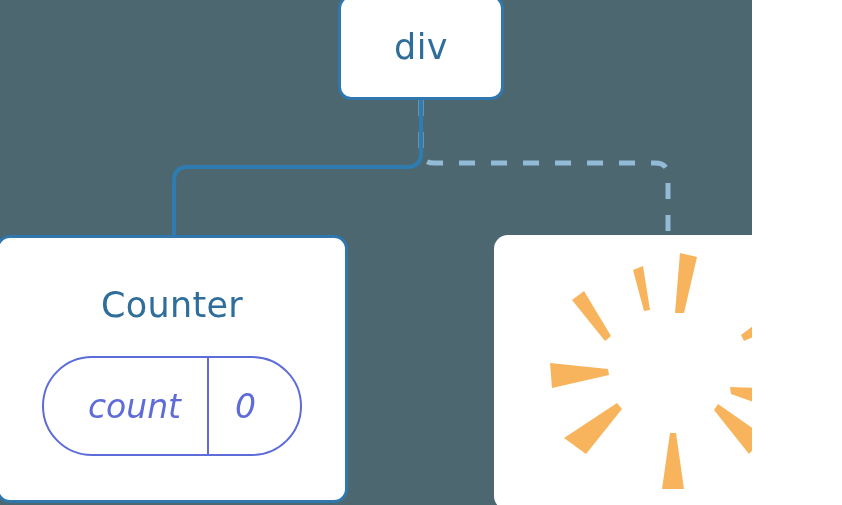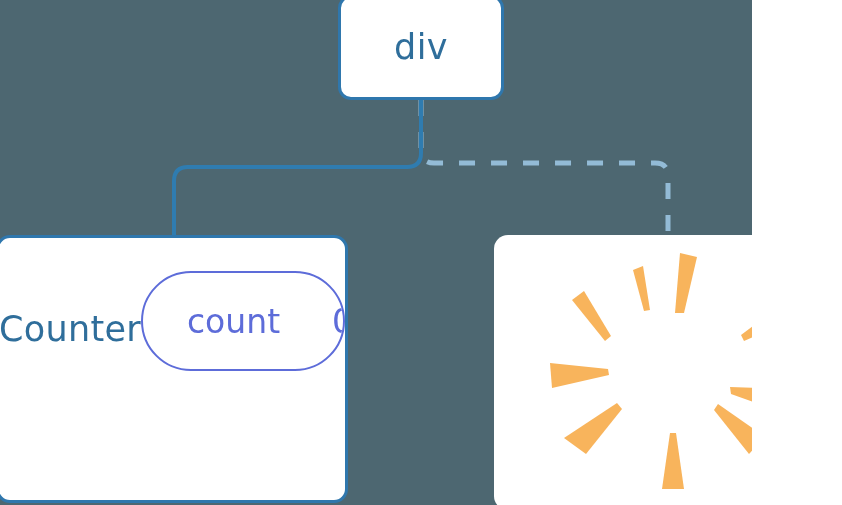--- a/index.html
+++ b/index.html
@@ -63,40 +63,41 @@
     left: -4px;
     top: 235px;
     width: 352px;
     height: 268px;
     border-radius: 14px;
   }
   .counter-inner {
     position: absolute;
     left: 0; right: 0; top: 0;
     display: flex;
-    flex-direction: row;
+    flex-direction: column;
     align-items: center;
   }
   .node-title-counter {
     color: #2f6e9b;
     font-size: 35px;
     line-height: 1;
     margin-top: 50px;
     letter-spacing: 0.3px;
   }
   
   .state-pill {
     margin-top: 33px;
     display: flex;
     align-items: stretch;
     border: 2px solid #5d6cd9;
     border-radius: 999px;
     height: 96px;
     overflow: hidden;
     background: #fff;
+    font-style: italic;
   }
   .pill-key {
     display: flex;
     align-items: center;
     justify-content: center;
     padding: 0 26px 0 44px;
     color: #5d6cd9;
     font-size: 33px;
     line-height: 1;
   }

